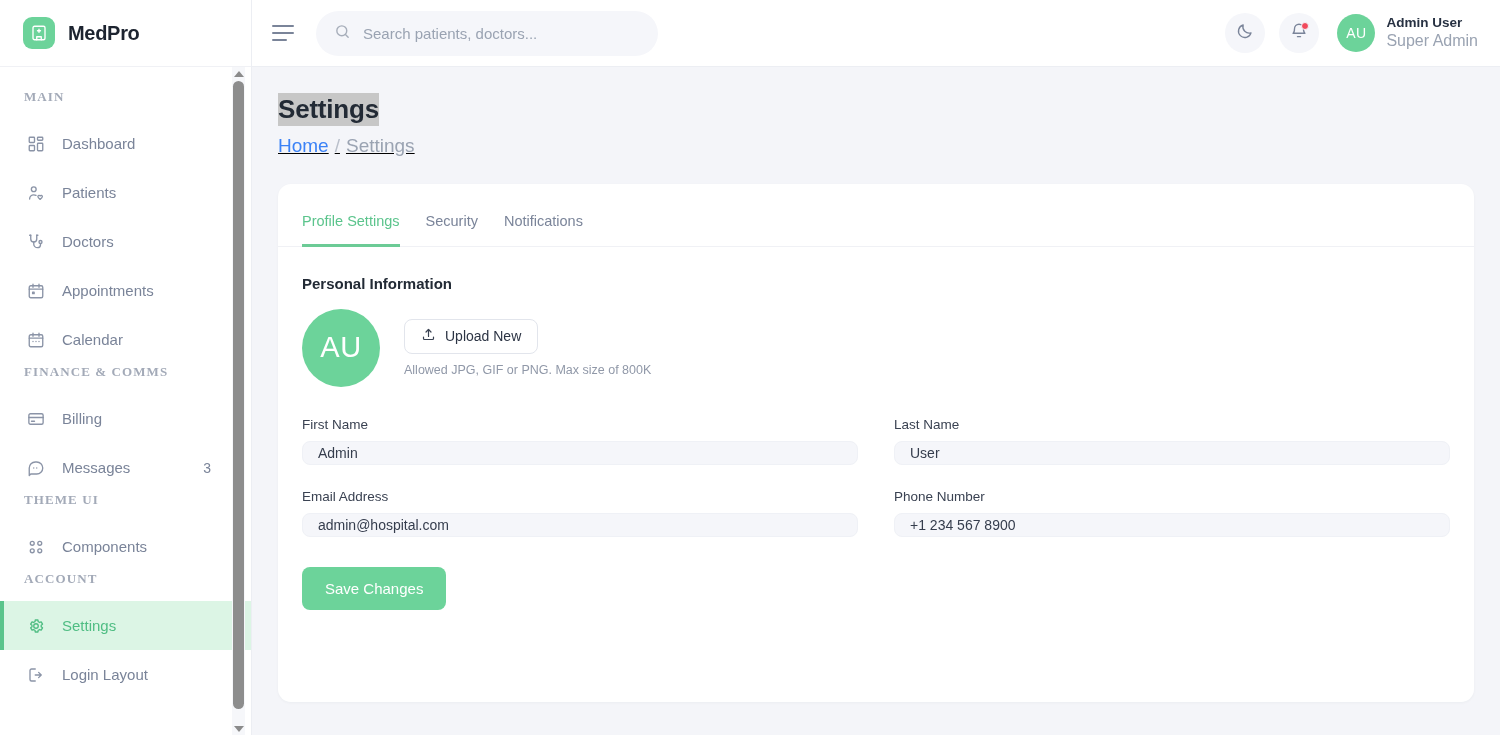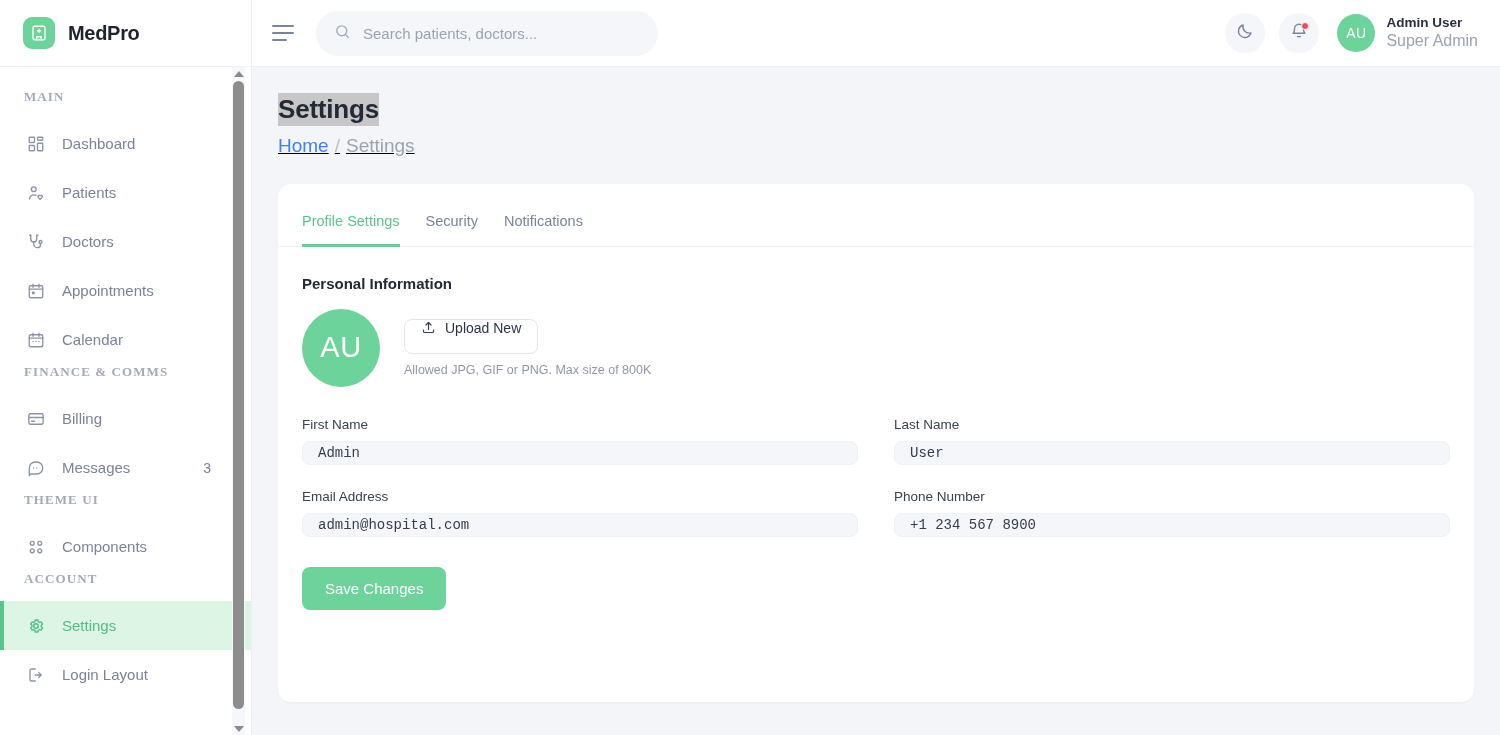--- a/index.html
+++ b/index.html
@@ -134,33 +134,33 @@
   .section-title { font-size: 15px; font-weight: bold; color: #222a35; }
 
   .avatar-row { display: flex; align-items: center; gap: 24px; margin-top: 17px; }
   .big-avatar {
     width: 78px; height: 78px; border-radius: 50%; background: #6cd39a;
     color: #ffffff; font-size: 29px; display: flex; align-items: center; justify-content: center;
     flex: 0 0 78px; letter-spacing: 0.5px;
   }
   .upload-col { display: flex; flex-direction: column; gap: 9px; }
   .upload-btn {
-    display: inline-flex; align-items: flex-start; gap: 9px; align-self: flex-start;
+    display: inline-flex; align-items: center; gap: 9px; align-self: flex-start;
     height: 35px; padding: 0 16px; border: 1px solid #e2e5ec; border-radius: 8px;
     background: #fff; font-size: 14px; color: #2c3444; cursor: pointer;
     font-family: "Liberation Sans", sans-serif;
   }
   .upload-hint { font-size: 12.5px; color: #9098a8; }
 
   .form-grid { display: grid; grid-template-columns: 1fr 1fr; gap: 24px 36px; margin-top: 30px; }
   .field-label { font-size: 13.5px; color: #3a4252; margin-bottom: 9px; }
   .field-input {
     width: 100%; height: 24px; background: #f5f6fa; border: 1px solid #eff1f6; border-radius: 8px;
     padding: 0 15px; font-size: 14px; color: #353d4d; outline: none;
-    font-family: Liberation Mono, monospace;
+    font-family: Liberation Sans, sans-serif;
   }
   .save-btn {
     margin-top: 30px; height: 43px; padding: 0 23px; border: none; border-radius: 8px;
     background: #6cd39a; color: #ffffff; font-size: 15px; cursor: pointer;
     font-family: "Liberation Sans", sans-serif;
   }
 </style>
 </head>
 <body>
 

